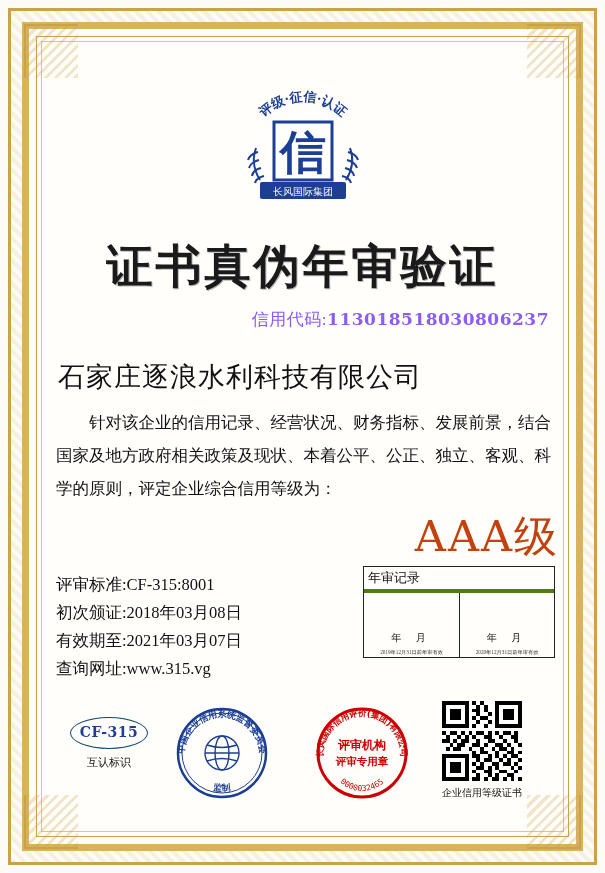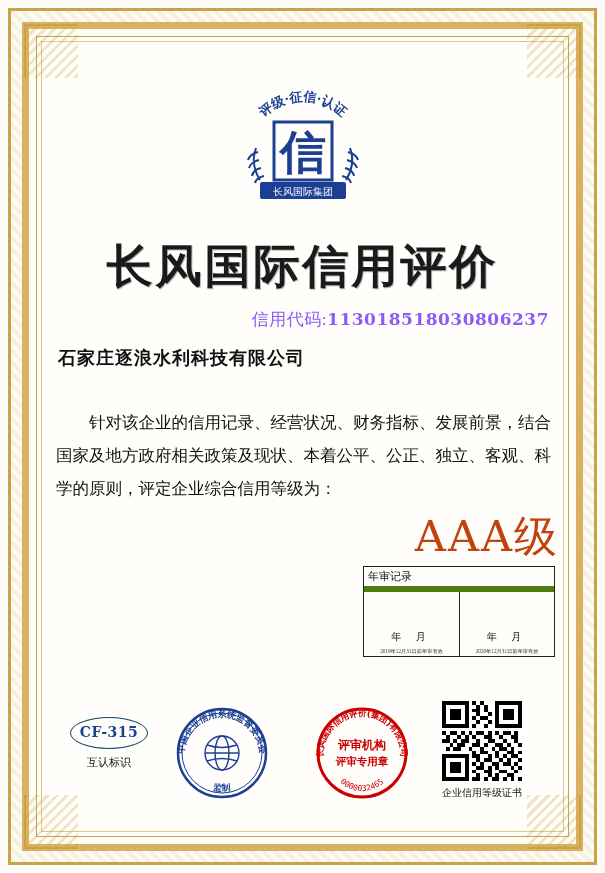--- a/index.html
+++ b/index.html
@@ -101,24 +101,24 @@
     color: #8b5cf6;
     letter-spacing: 0.5px;
   }
   .code-line .code-value {
     font-weight: bold;
     font-family: "DejaVu Serif", serif;
   }
 
   .company {
     position: absolute;
-    top: 300px;
+    top: 313px;
     left: 12px;
-    font-size: 18px;
-    font-weight: bold;
+    font-size: 27px;
+    font-weight: normal;
     color: #111;
     letter-spacing: 1px;
     font-family: "DejaVu Serif", serif;
   }
 
   .body-text {
     position: absolute;
     top: 360px;
     left: 10px;
     right: 8px;
@@ -155,23 +155,23 @@
 
   
   .review-box {
     position: absolute;
     top: 520px;
     right: 4px;
     width: 190px;
     border: 1px solid #222;
   }
   .review-title {
-    font-size: 11px;
+    font-size: 13px;
     padding: 2px 4px;
-    border-bottom: 6px solid #4d7c0f;
+    border-bottom: 4px solid #4d7c0f;
     color: #111;
   }
   .review-cells {
     display: flex;
     height: 64px;
   }
   .review-cell {
     flex: 1 1 50%;
     position: relative;
     box-sizing: border-box;
@@ -300,34 +300,40 @@
         </g>
 
         <rect x="42" y="36" width="58" height="58" fill="none" stroke="#1c3f94" stroke-width="3"></rect>
         <text x="71" y="82" text-anchor="middle" font-family="DejaVu Serif, serif" font-size="46" font-weight="bold" fill="#1c3f94" id="emblem-center-char">信</text>
 
         <rect x="28" y="96" width="86" height="17" rx="2" fill="#1c3f94"></rect>
         <text x="71" y="109" text-anchor="middle" font-family="DejaVu Sans, sans-serif" font-size="10" fill="#ffffff" id="emblem-band-text">长风国际集团</text>
       </svg>
     </div>
 
-    <div class="main-title">长风国际信用评价</div>
+    <div class="main-title">证书真伪年审验证</div>
 
     <div class="code-line">
       <span>信用代码:</span><span class="code-value">113018518030806237</span>
     </div>
 
     <div class="company">石家庄逐浪水利科技有限公司</div>
 
     <div class="body-text">
       <p class="indent">针对该企业的信用记录、经营状况、财务指标、发展前景，结合国家及地方政府相关政策及现状、本着公平、公正、独立、客观、科学的原则，评定企业综合信用等级为：</p>
     </div>
 
     <div class="grade">AAA级</div>
 
+    <div class="details">
+      <div>评审标准:CF-315:8001</div>
+      <div>初次颁证:2018年03月08日</div>
+      <div>有效期至:2021年03月07日</div>
+      <div>查询网址:www.315.vg</div>
+    </div>
 
     <div class="review-box">
       <div class="review-title">年审记录</div>
       <div class="review-cells">
         <div class="review-cell">
           <div class="ym">年 月</div>
           <div class="note">2019年12月31日前年审有效</div>
         </div>
         <div class="review-cell">
           <div class="ym">年 月</div>

